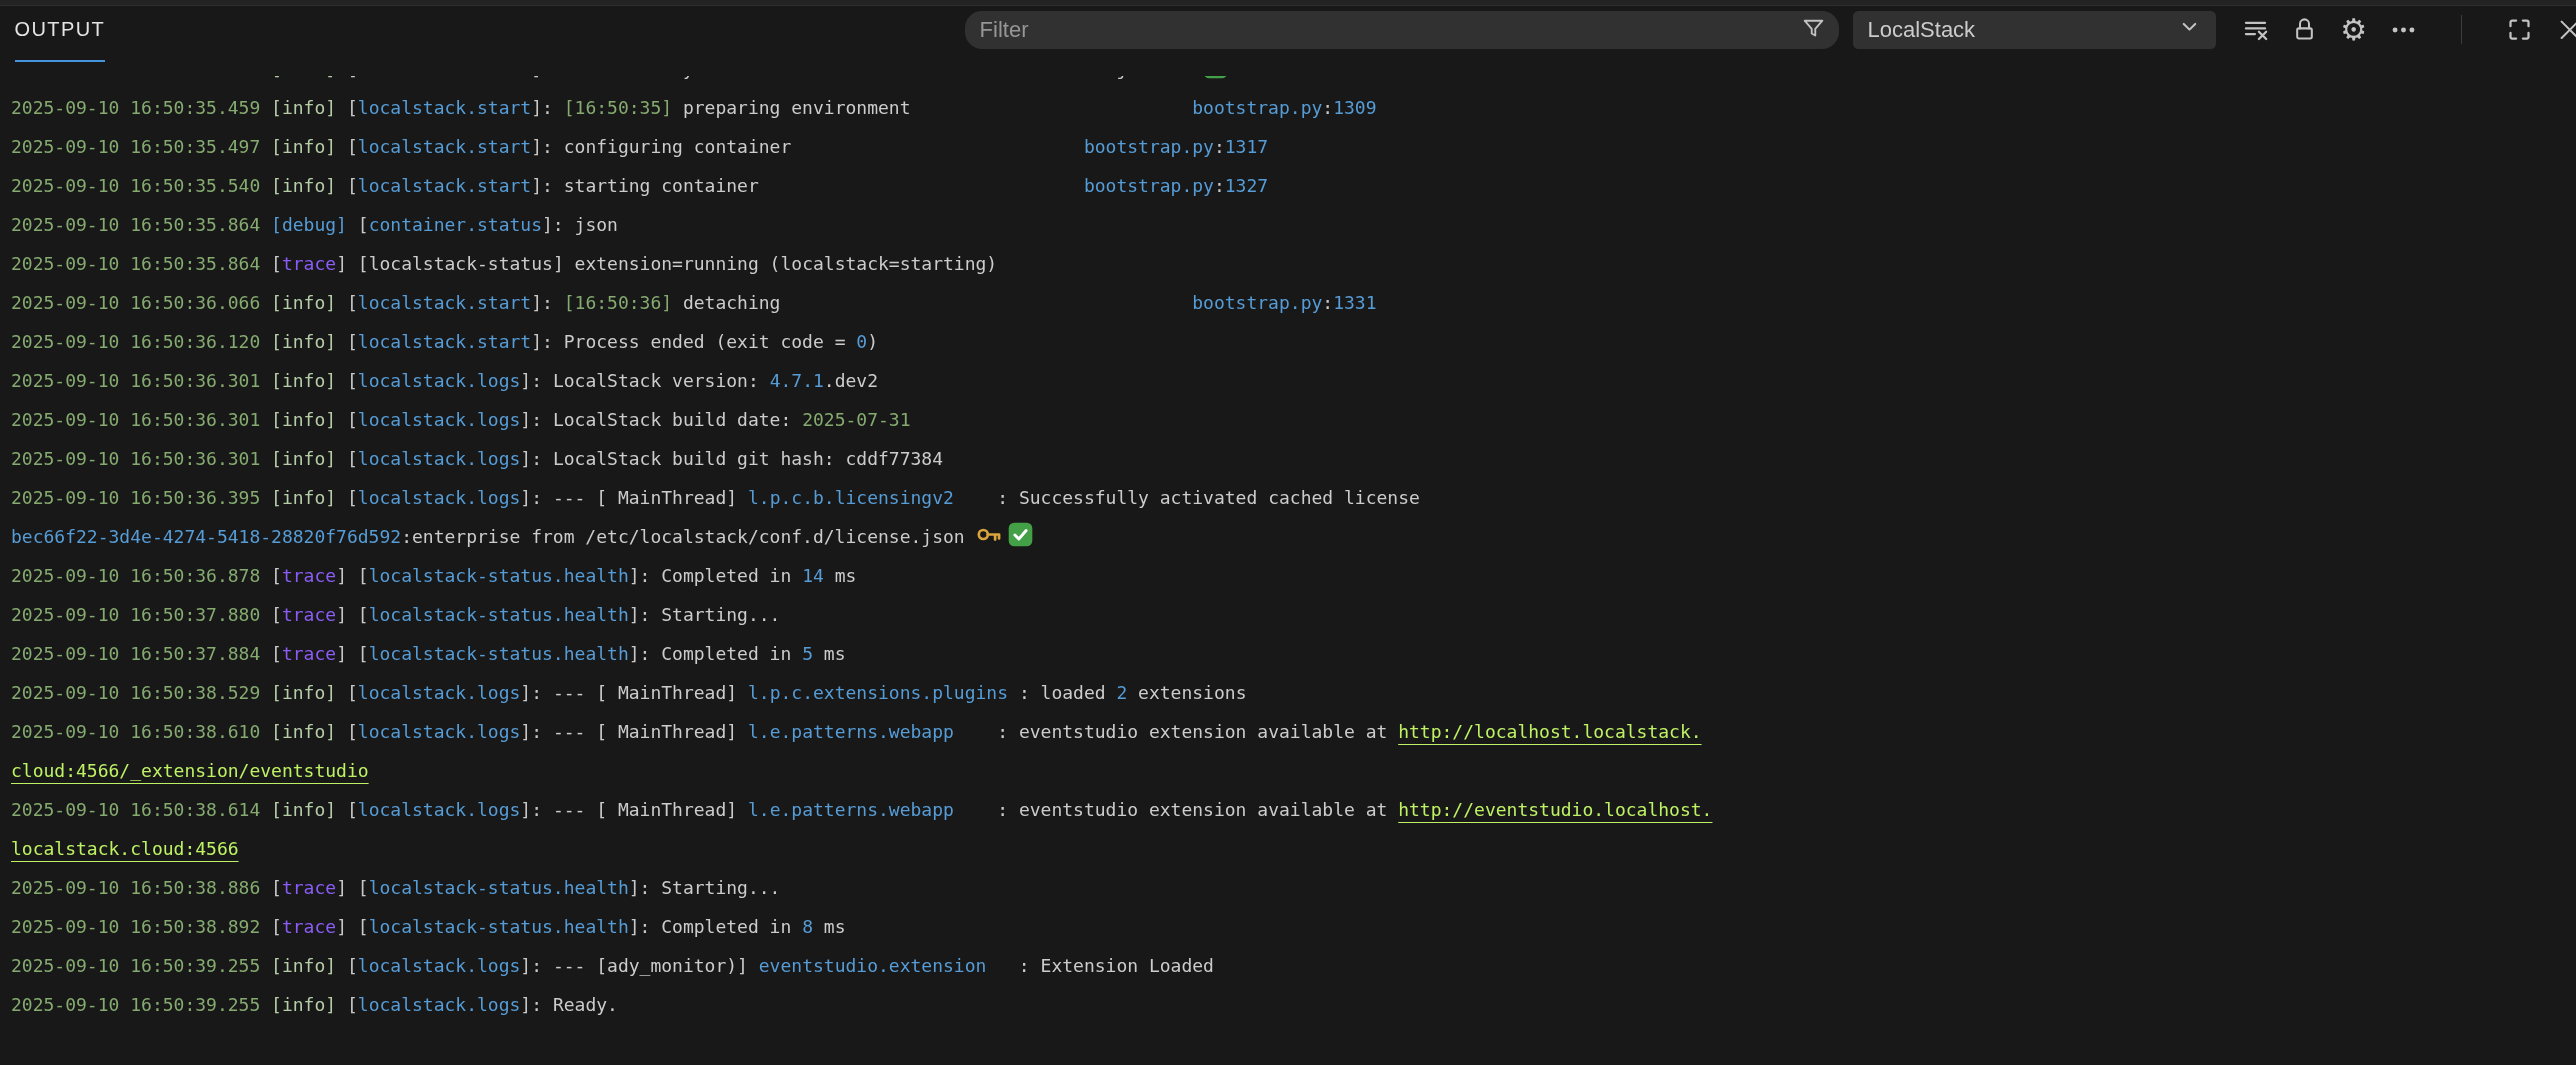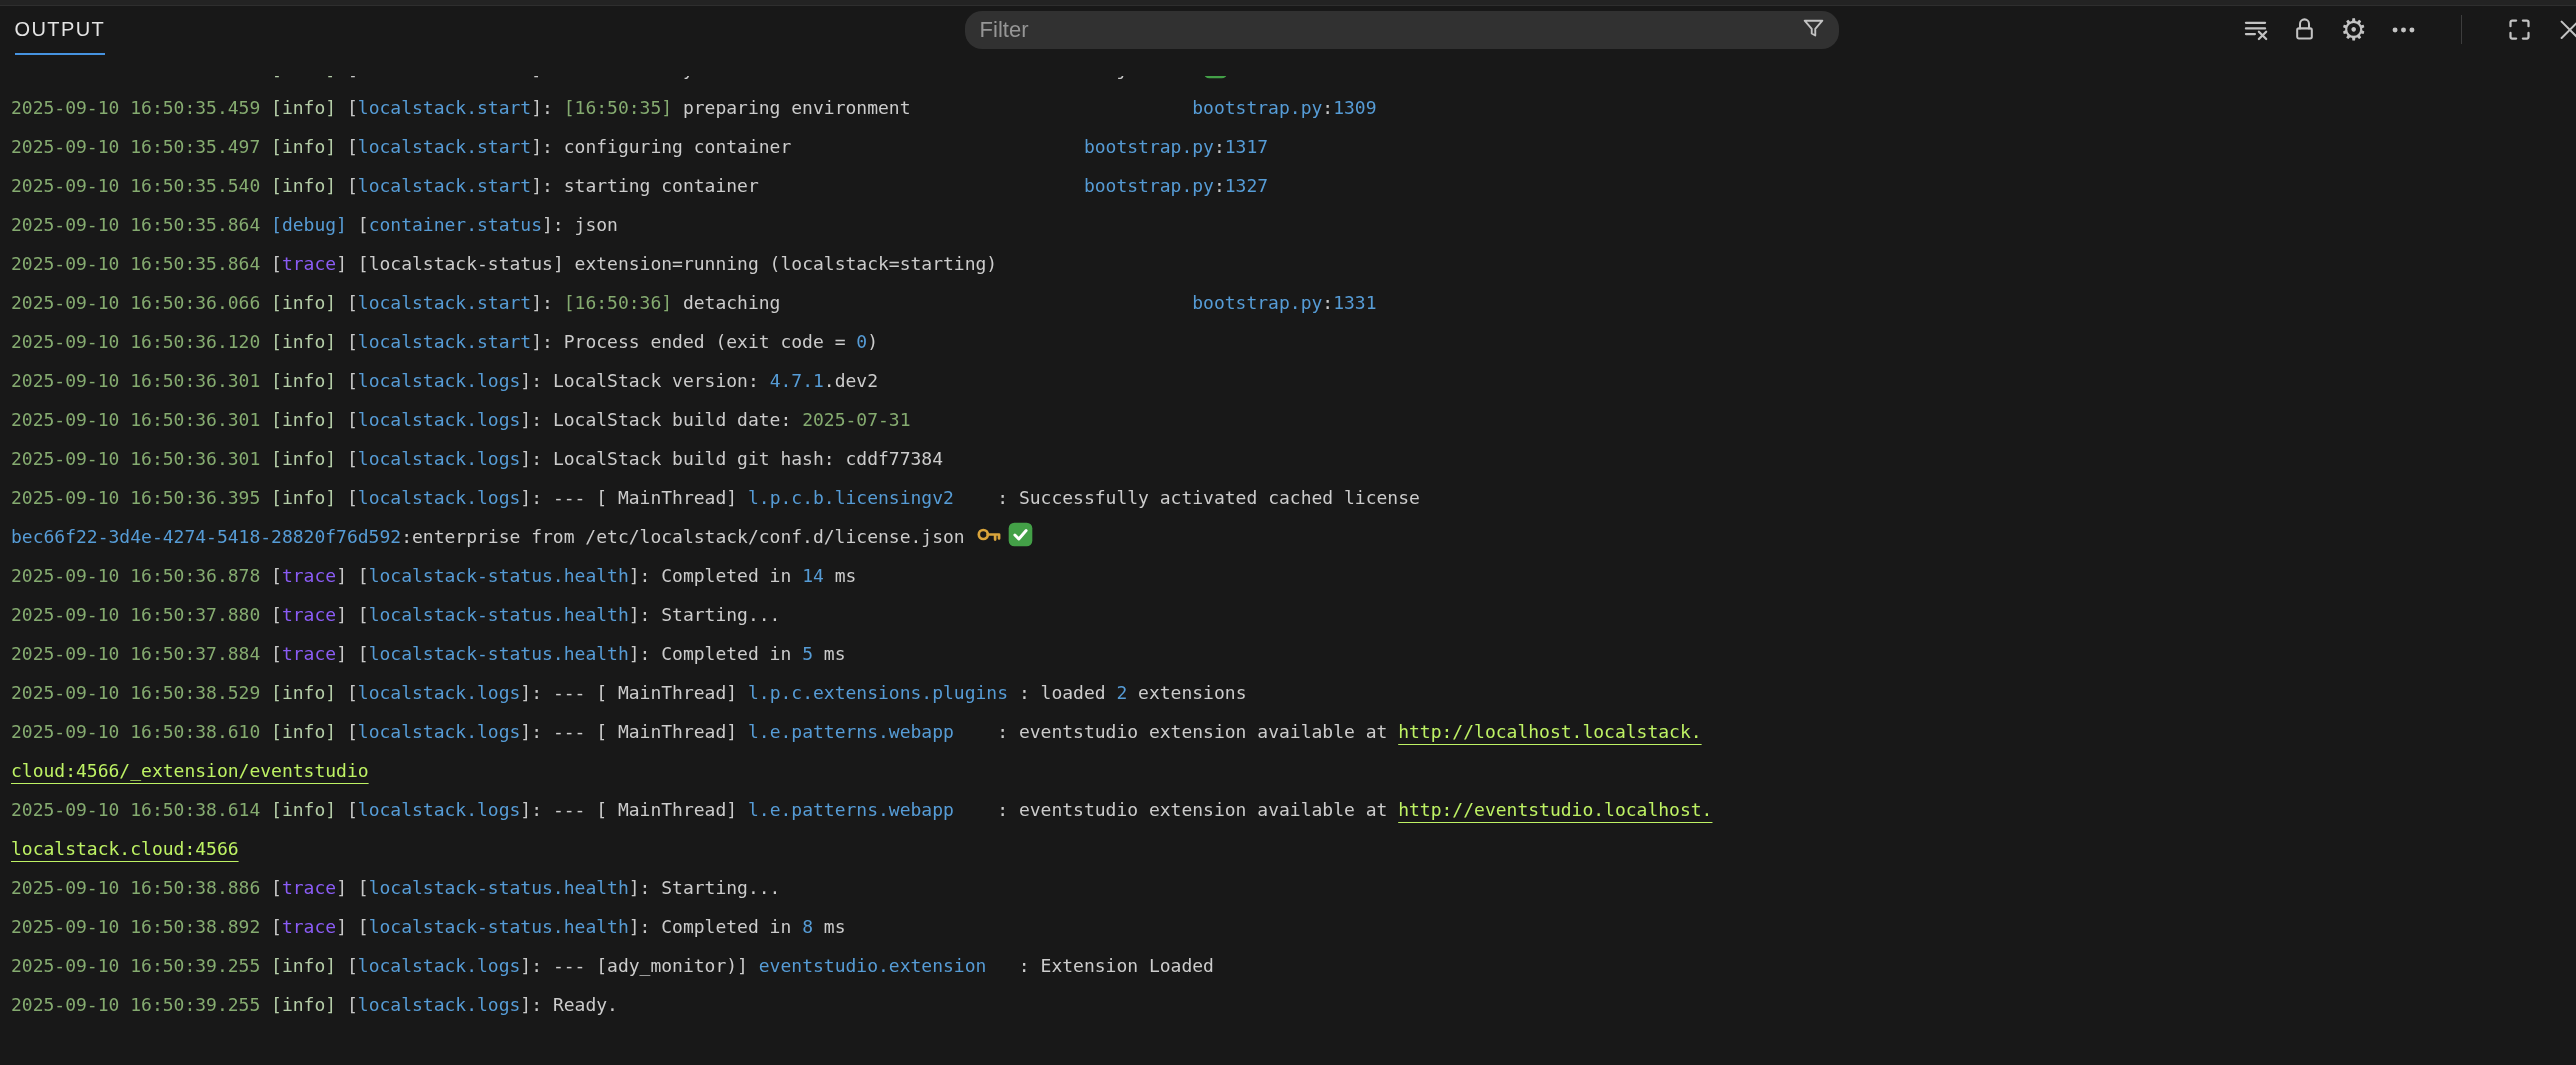--- a/index.html
+++ b/index.html
@@ -4,21 +4,21 @@
 <style>
   html,body{margin:0;padding:0}
   body{width:2576px;height:1066px;overflow:hidden;background:#181818;
        font-family:"Liberation Sans",sans-serif;position:relative}
   
   .top-strip{position:absolute;top:0;left:0;right:0;height:5.4px;background:#232323;
              border-bottom:0.9px solid #2e2e2e}
   
   .panel-header{position:absolute;top:6.3px;left:0;right:0;height:70px;background:#181818}
   .tab{position:absolute;left:14.5px;top:11.7px;font-size:20px;color:#e4e4e4;letter-spacing:1.4px;
-       padding-bottom:12px;border-bottom:2.7px solid #4693e0;cursor:pointer}
+       padding-bottom:19px;border-bottom:2.7px solid #4693e0;cursor:pointer}
   .filter-box{position:absolute;left:965px;top:4.5px;width:874px;height:38px;background:#313131;
               border-radius:17px;display:flex;align-items:center;padding:0 12.6px;box-sizing:border-box}
   .filter-box input{flex:1;background:transparent;border:none;outline:none;color:#cccccc;
                     font-size:22px;font-family:"Liberation Sans",sans-serif}
   .filter-box input::placeholder{color:#969696}
   .channel-select{position:absolute;left:1853px;top:4.5px;width:363px;height:38px;background:#313131;
               border-radius:5.4px;display:flex;align-items:center;justify-content:space-between;
               padding:0 14.5px;box-sizing:border-box;color:#cccccc;font-size:22px;cursor:pointer}
   .iconbar{position:absolute;left:2238px;top:6.3px;height:34px;display:flex;align-items:center;gap:15.4px}
   .icon-btn{width:34px;height:34px;display:flex;align-items:center;justify-content:center;
@@ -59,20 +59,28 @@
 
   <div class="filter-box">
     <input type="text" placeholder="Filter" style="">
     <span>
       <svg width="25" height="25" viewBox="0 0 24 24">
           <path class="istroke" d="M3.5 4.5h17l-6.8 7.8v6.4l-3.4-1.9v-4.5L3.5 4.5z"></path>
         </svg>
     </span>
   </div>
 
+  <div class="channel-select">
+    <span>LocalStack</span>
+    <span>
+      <svg width="25" height="25" viewBox="0 0 24 24">
+          <path class="istroke" style="stroke-width:2" d="M6.5 9.5l5.5 5.5 5.5-5.5"></path>
+        </svg>
+    </span>
+  </div>
 
   <div class="iconbar">
     <div class="icon-btn">
       <svg width="27" height="27" viewBox="0 0 24 24">
         <path class="istroke" style="stroke-width:2" d="M3.5 6h17M3.5 11h17M3.5 16h8"></path>
         <path class="istroke" style="stroke-width:2" d="M15 14l6.5 6.5M21.5 14L15 20.5"></path>
       </svg>
     </div>
     <div class="icon-btn">
       <svg width="27" height="27" viewBox="0 0 24 24">

